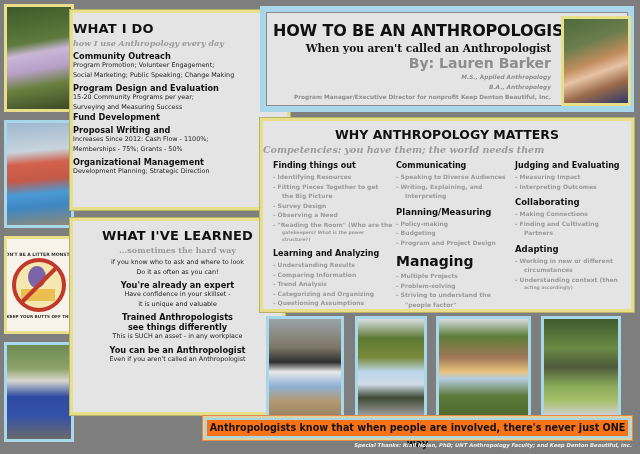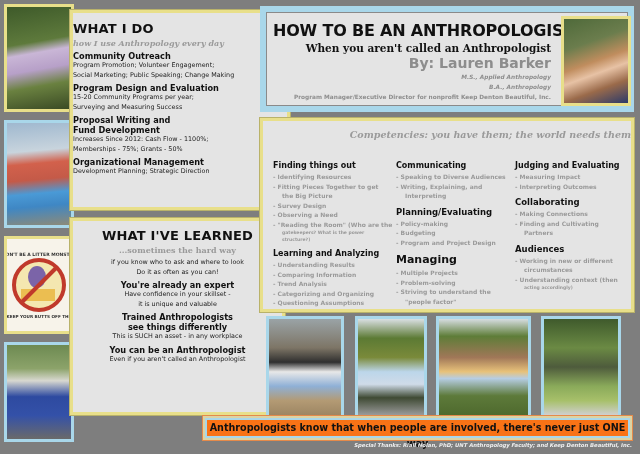--- a/index.html
+++ b/index.html
@@ -26,21 +26,21 @@
   #header { left: 260px; top: 6px; width: 374px; height: 106px; border: 4px solid #a9d7ea; background: #a9d7ea; }
   #header .inner { position: absolute; left: 2px; top: 2px; right: 2px; bottom: 2px; background: #e4e4e4; border: 1px solid #8a8a8a; }
   #title { position: absolute; left: 6px; top: 8px; font-weight: bold; font-size: 16px; color: #111; letter-spacing: -0.2px; }
   #subtitle { position: absolute; right: 76px; top: 29px; font-family: "DejaVu Serif", serif; font-weight: bold; font-size: 10.5px; color: #111; }
   .byline { position: absolute; right: 76px; font-weight: bold; color: #8d8d8d; text-align: right; }
   #author-photo { left: 294px; top: 3px; width: 70px; height: 90px; border: 3px solid #e8df8a; background: linear-gradient(160deg,#4f6a3a 0%,#6b7d4d 30%,#c08d5e 50%,#e7c2a5 62%,#9a6a4a 78%,#2b3a6a 100%); }
 
   
   #matters { left: 260px; top: 118px; width: 374px; height: 194px; padding-top: 6px; }
   #matters h2 { text-align: center; font-size: 12.5px; font-weight: bold; color: #111; }
-  #matters .script { text-align: right; font-size: 9.5px; margin: 2px 0 12px; }
+  #matters .script { text-align: left; font-size: 9.5px; margin: 2px 0 12px; }
   .col { position: absolute; top: 40px; }
   .ch { font-weight: bold; font-size: 8px; color: #111; margin-bottom: 2px; }
   .ci { font-size: 6px; font-weight: bold; color: #9a9a9a; line-height: 9.5px; }
   .ci.indent { padding-left: 9px; }
   .ch.gap { margin-top: 6px; }
 
   
   .bphoto { position: absolute; top: 316px; height: 102px; border: 3px solid #a9d7ea; }
 
   
@@ -66,22 +66,22 @@
 
 <div id="whatido" class="panel ybord">
   <h2 class="big">WHAT I DO</h2>
   <div class="script">how I use Anthropology every day</div>
   <div class="sh">Community Outreach</div>
   <div class="sb">Program Promotion; Volunteer Engagement;</div>
   <div class="sb">Social Marketing; Public Speaking; Change Making</div>
   <div class="sh">Program Design and Evaluation</div>
   <div class="sb">15-20 Community Programs per year;</div>
   <div class="sb">Surveying and Measuring Success</div>
+  <div class="sh" style="margin-top:0">Fund Development</div>
   <div class="sh">Proposal Writing and</div>
-  <div class="sh" style="margin-top:0">Fund Development</div>
   <div class="sb">Increases Since 2012: Cash Flow - 1100%;</div>
   <div class="sb">Memberships - 75%; Grants - 50%</div>
   <div class="sh">Organizational Management</div>
   <div class="sb">Development Planning; Strategic Direction</div>
 </div>
 
 <div id="learned" class="panel ybord">
   <h2 class="big">WHAT I'VE LEARNED</h2>
   <div class="script" style="font-style:normal;font-family:'DejaVu Serif',serif;">...sometimes the hard way</div>
   <div class="sb">if you know who to ask and where to look</div>
@@ -102,20 +102,21 @@
     <div id="subtitle">When you aren't called an Anthropologist</div>
     <div class="byline" style="top:42px;font-size:14px;">By: Lauren Barker</div>
     <div class="byline" style="top:61px;font-size:5.8px;font-style:italic;">M.S., Applied Anthropology</div>
     <div class="byline" style="top:71px;font-size:5.8px;font-style:italic;">B.A., Anthropology</div>
     <div class="byline" style="top:81px;font-size:5.8px;">Program Manager/Executive Director for nonprofit Keep Denton Beautiful, Inc.</div>
     <div class="photo" id="author-photo"></div>
   </div>
 </div>
 
 <div id="matters" class="panel ybord">
+  <h2>WHY ANTHROPOLOGY MATTERS</h2>
   <div class="script">Competencies: you have them; the world needs them</div>
 
   <div class="col" style="left:10px;width:120px;">
     <div class="ch">Finding things out</div>
     <div class="ci">- Identifying Resources</div>
     <div class="ci">- Fitting Pieces Together to get</div>
     <div class="ci indent">the Big Picture</div>
     <div class="ci">- Survey Design</div>
     <div class="ci">- Observing a Need</div>
     <div class="ci">- "Reading the Room" (Who are the</div>
@@ -126,40 +127,40 @@
     <div class="ci">- Trend Analysis</div>
     <div class="ci">- Categorizing and Organizing</div>
     <div class="ci">- Questioning Assumptions</div>
   </div>
 
   <div class="col" style="left:133px;width:120px;">
     <div class="ch">Communicating</div>
     <div class="ci">- Speaking to Diverse Audiences</div>
     <div class="ci">- Writing, Explaining, and</div>
     <div class="ci indent">Interpreting</div>
-    <div class="ch gap" style="font-size:8.5px;">Planning/Evaluating</div>
+    <div class="ch gap" style="font-size:8.5px;">Planning/Measuring</div>
     <div class="ci">- Policy-making</div>
     <div class="ci">- Budgeting</div>
     <div class="ci">- Program and Project Design</div>
-    <div class="ch gap" style="font-size:11px;">Managing</div>
+    <div class="ch gap" style="font-size:14px;">Managing</div>
     <div class="ci">- Multiple Projects</div>
     <div class="ci">- Problem-solving</div>
     <div class="ci">- Striving to understand the</div>
     <div class="ci indent">"people factor"</div>
   </div>
 
   <div class="col" style="left:252px;width:115px;">
     <div class="ch">Judging and Evaluating</div>
     <div class="ci">- Measuring Impact</div>
     <div class="ci">- Interpreting Outcomes</div>
     <div class="ch gap" style="font-size:8.5px;">Collaborating</div>
     <div class="ci">- Making Connections</div>
     <div class="ci">- Finding and Cultivating</div>
     <div class="ci indent">Partners</div>
-    <div class="ch gap" style="font-size:8.5px;">Audiences</div>
+    <div class="ch gap" style="font-size:8.5px;">Adapting</div>
     <div class="ci">- Working in new or different</div>
     <div class="ci indent">circumstances</div>
     <div class="ci">- Understanding context (then</div>
     <div class="ci indent" style="font-size:4.5px;line-height:7px;">acting accordingly)</div>
   </div>
 </div>
 
 <div class="bphoto" style="left:266px;width:78px;background:linear-gradient(180deg,#9aa3a6 0%,#7d7566 30%,#2f2f2f 45%,#e8e8e8 55%,#8fb0d6 70%,#b39a74 85%,#9d8663 100%);"></div>
 <div class="bphoto" style="left:355px;width:72px;background:linear-gradient(180deg,#d9dfe2 0%,#5c7a34 20%,#7a8a3a 40%,#bcd6ea 55%,#cfdbe8 68%,#3f4a34 82%,#9a9a9a 100%);"></div>
 <div class="bphoto" style="left:436px;width:95px;background:linear-gradient(180deg,#d6dde0 0%,#5e7d38 18%,#a07758 40%,#e8c27a 55%,#b6cde3 62%,#5d7a3a 80%,#4f6a2e 100%);"></div>

